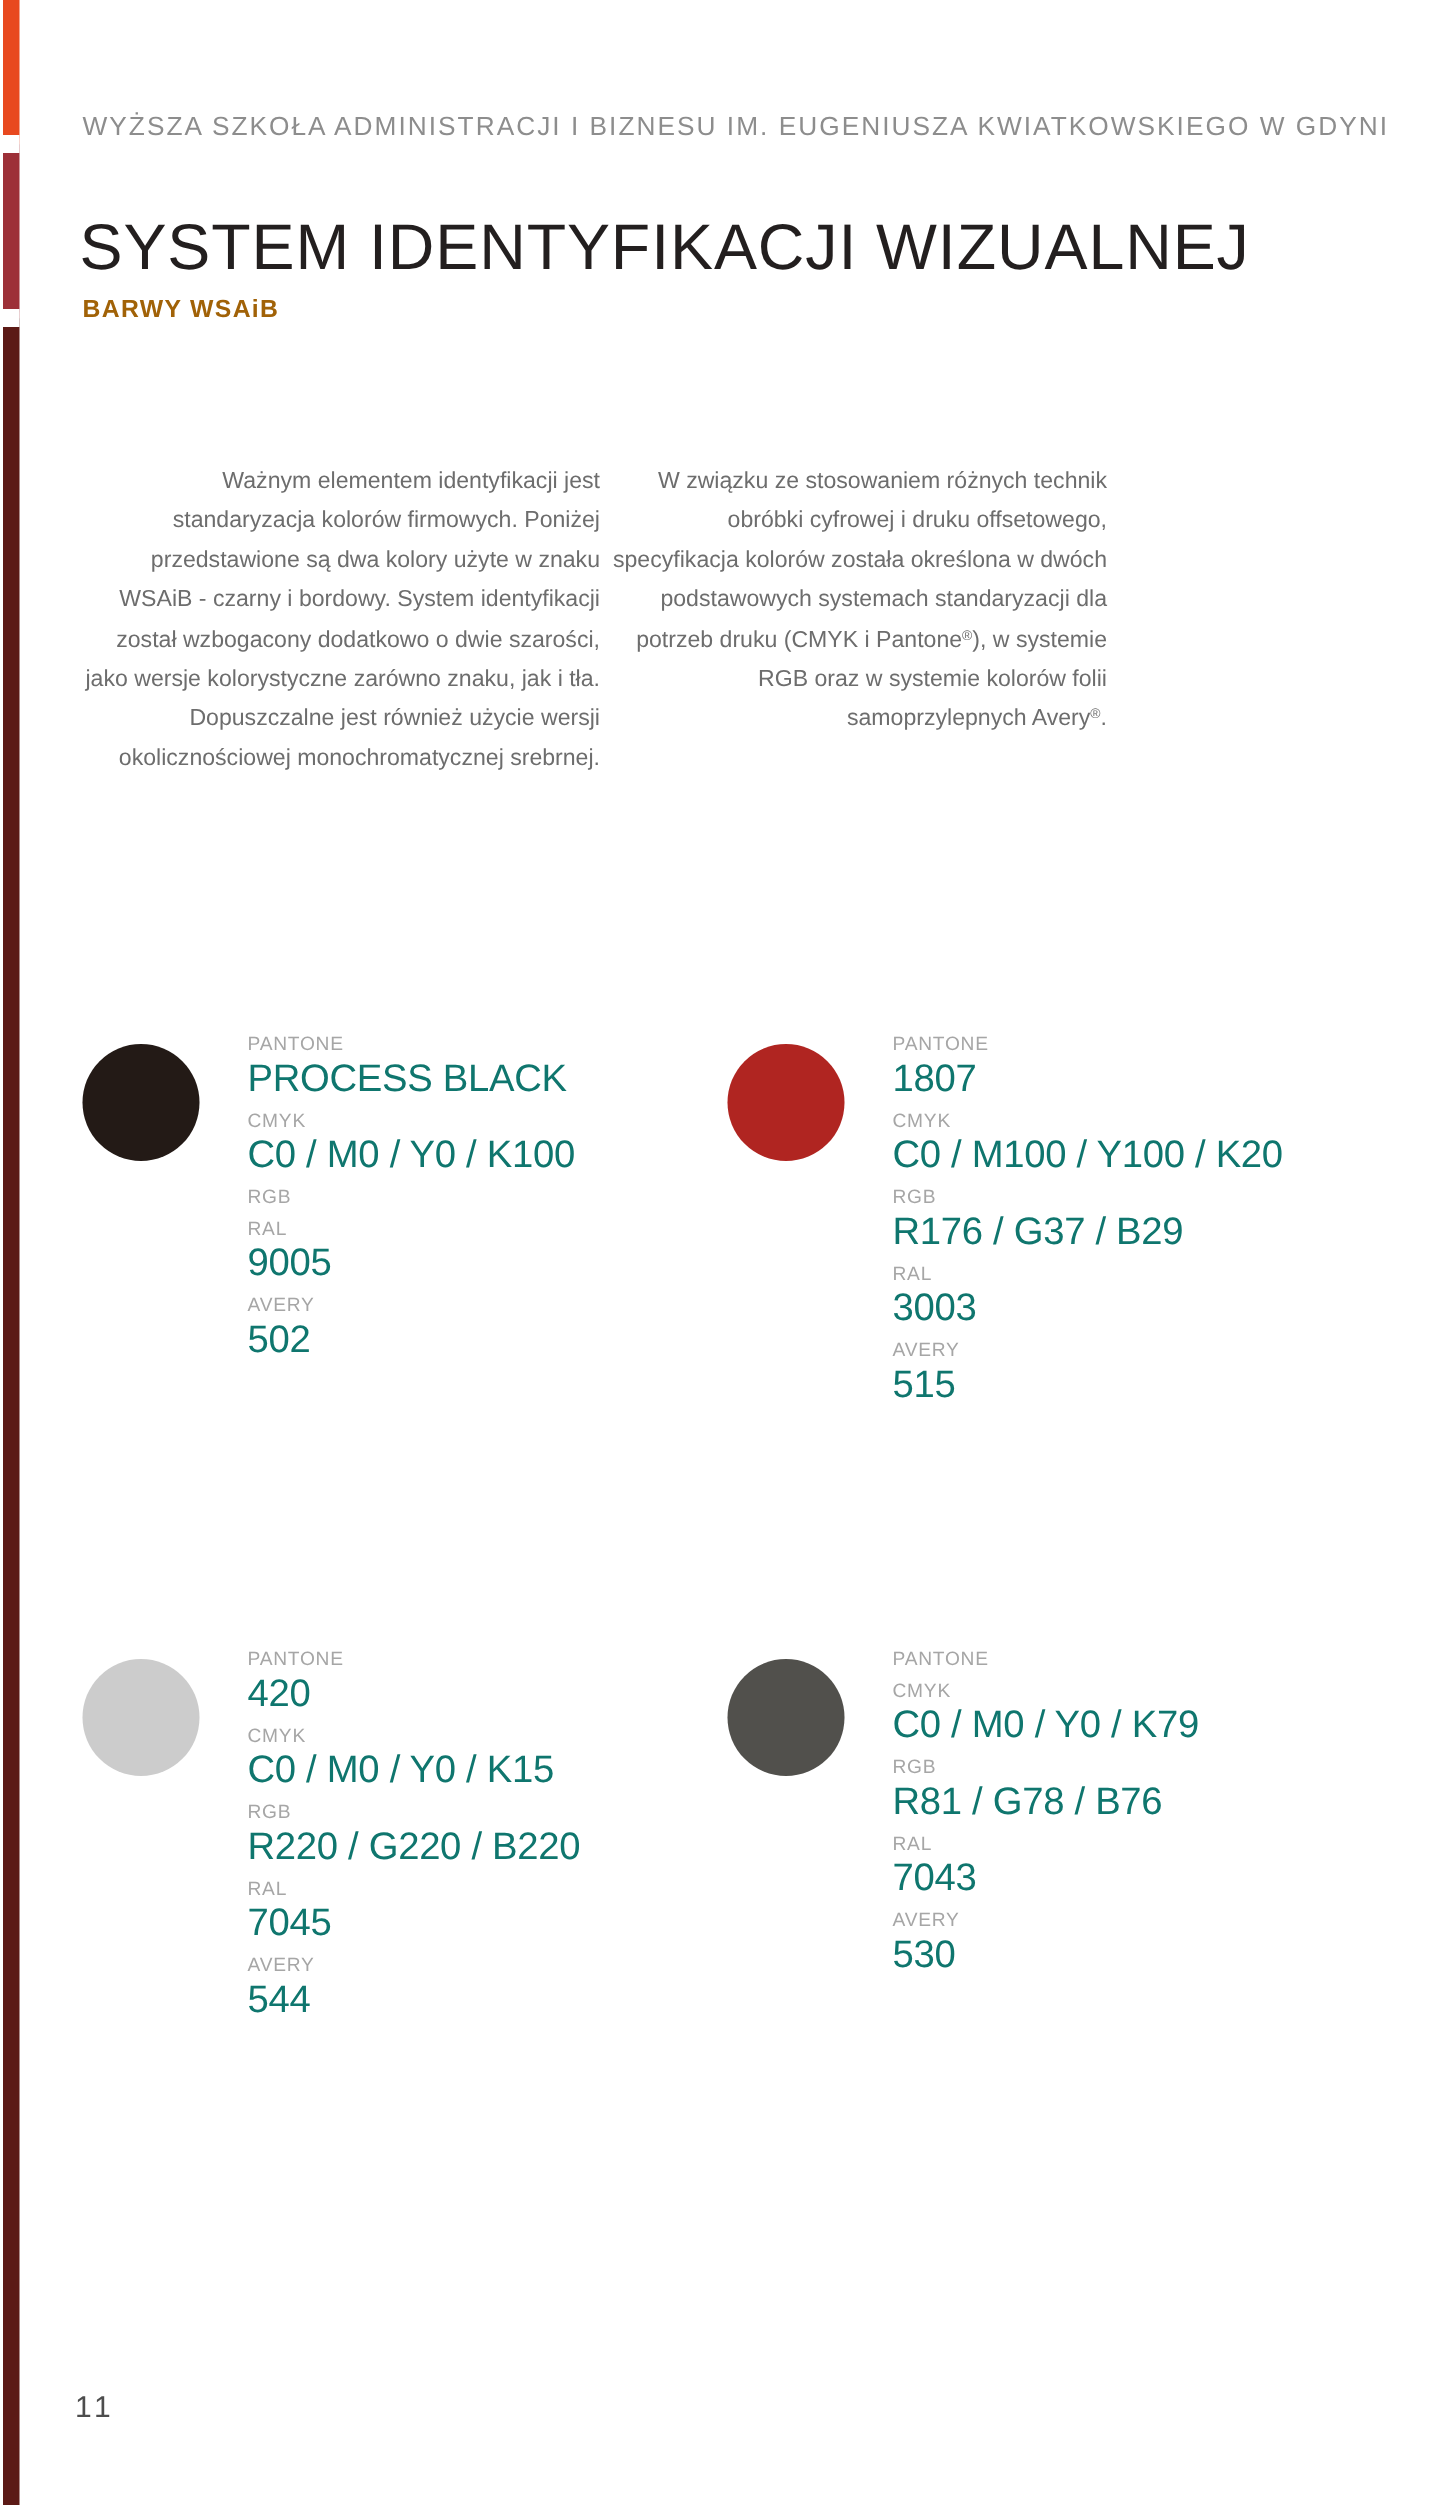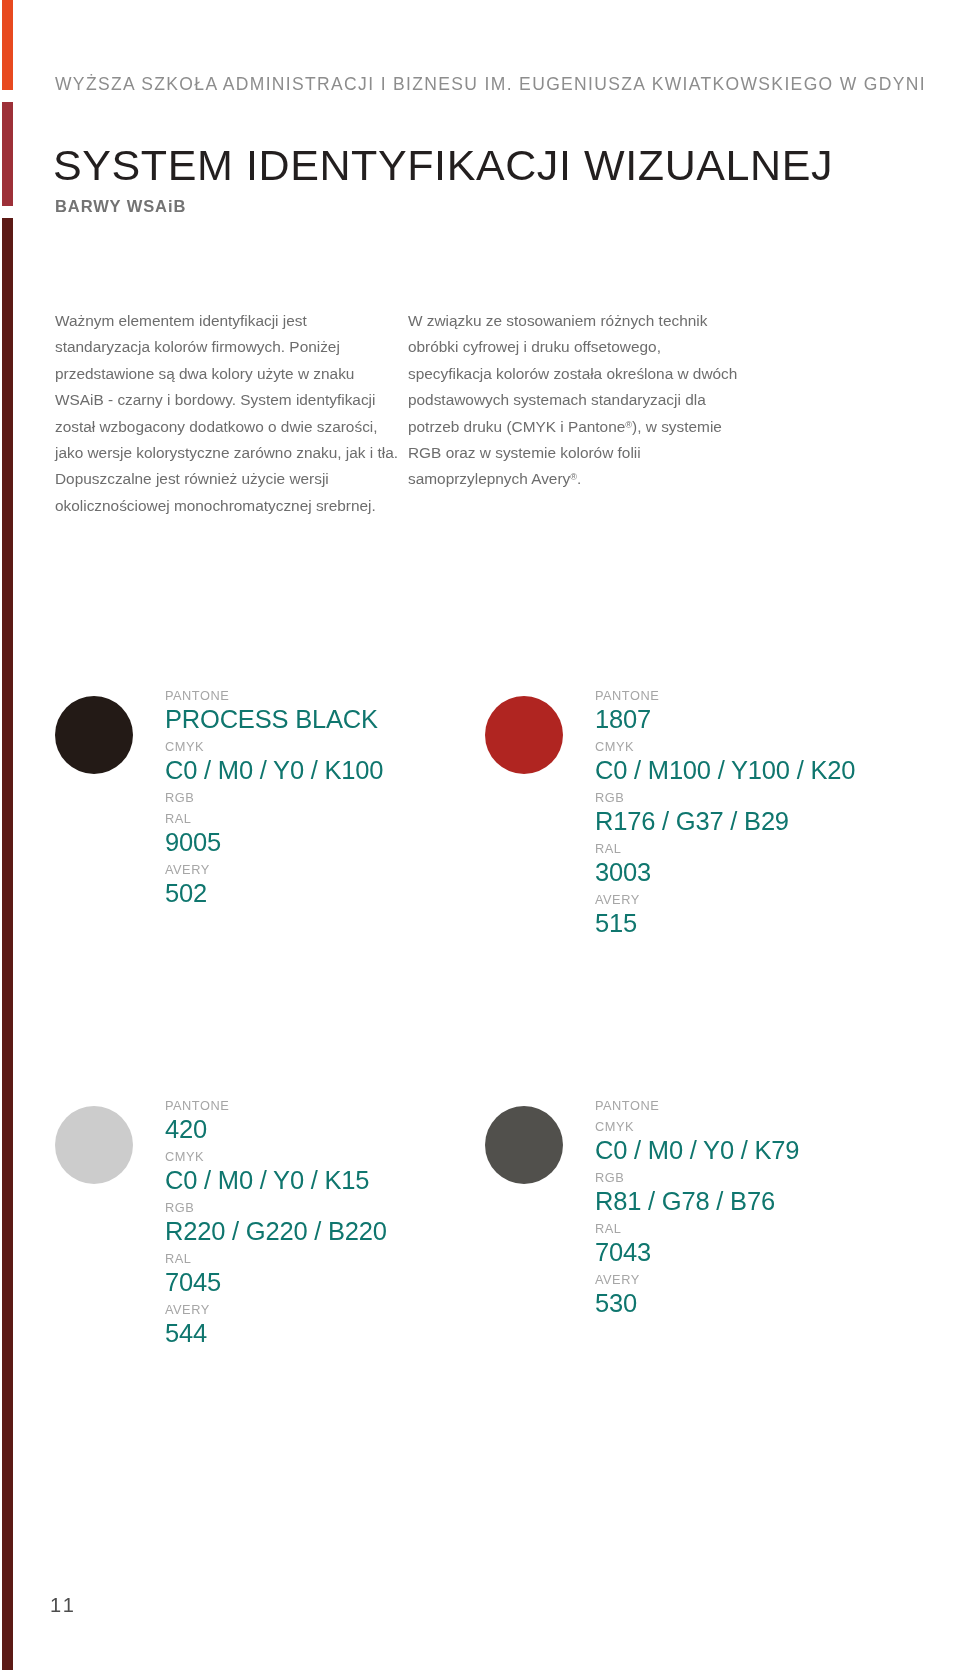--- a/index.html
+++ b/index.html
@@ -84,32 +84,33 @@
     font-weight: 400;
     white-space: nowrap;
   }
 
   .subtitle {
     position: absolute;
     left: 55px;
     top: 181px;
     font-size: 16.5px;
     letter-spacing: 0.9px;
-    color: #737373;
+    color: #a16207;
     font-weight: 700;
     white-space: nowrap;
   }
 
   
   .col {
     position: absolute;
     font-size: 15.4px;
     line-height: 26.4px;
     color: #6d6d6d;
     font-weight: 400;
+    text-align: right;
   }
   .col-left  { left: 55px;  top: 292px; width: 345px; }
   .col-right { left: 408px; top: 292px; width: 330px; }
 
   .col sup {
     font-size: 0.6em;
     vertical-align: 0.45em;
     line-height: 0;
   }
 

